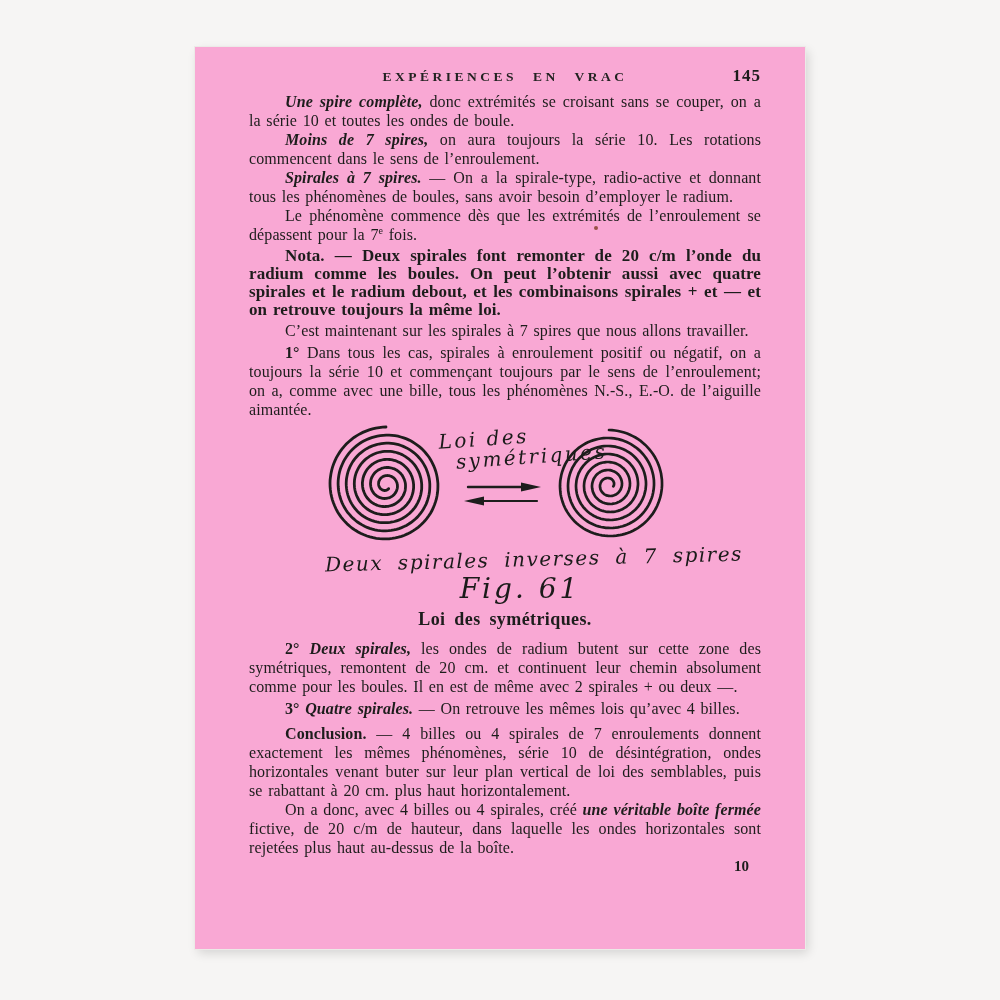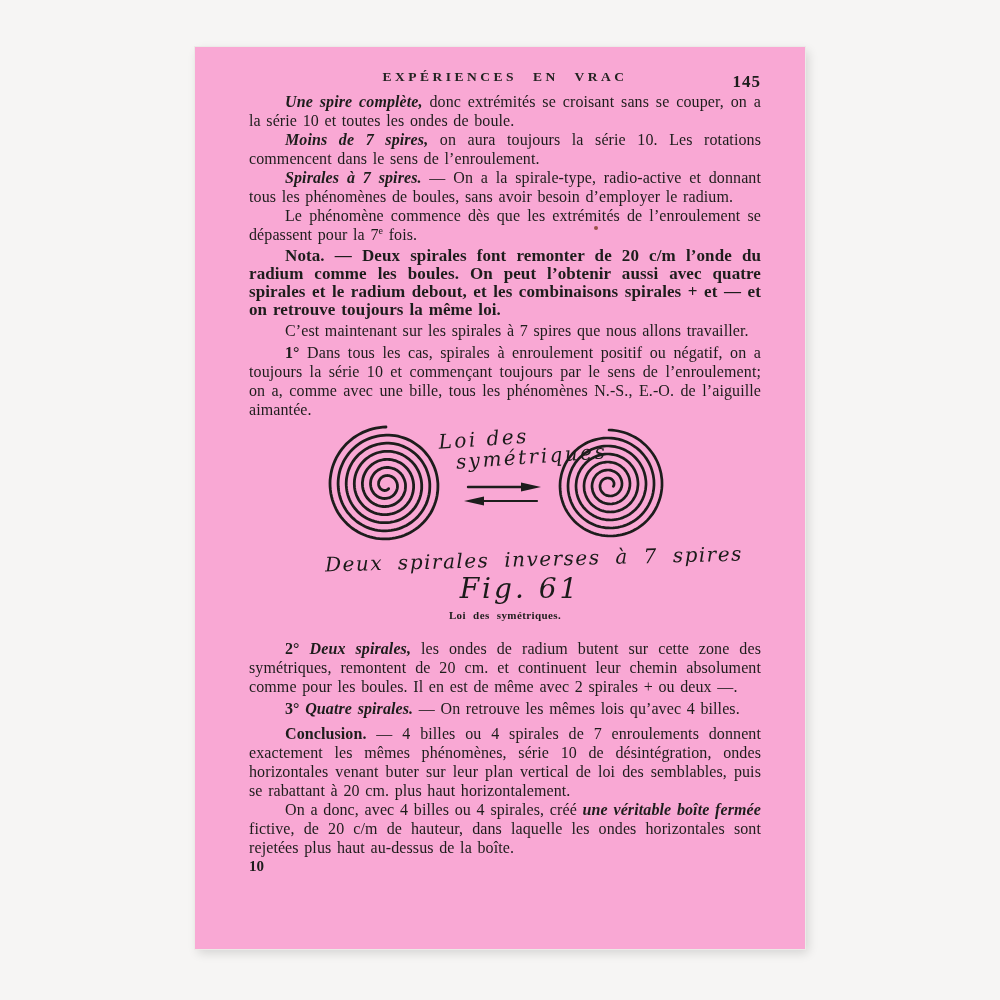--- a/index.html
+++ b/index.html
@@ -13,43 +13,43 @@
     position:absolute;left:195px;top:47px;width:610px;height:902px;
     background:#f9a8d4;
     box-shadow:0 0 0 1px #eceae7, 3px 4px 10px rgba(0,0,0,.14);
   }
   .content{position:absolute;left:54px;top:18px;width:512px;color:#1d1d1c;}
   .running-head{position:relative;height:27px;}
   .head-title{
     text-align:center;font-size:13.5px;font-weight:bold;
     letter-spacing:3.5px;word-spacing:9px;padding-top:4px;color:#232322;
   }
-  .folio{position:absolute;right:0;top:7px;font-size:17px;font-weight:bold;letter-spacing:1px;}
+  .folio{position:absolute;right:0;top:1px;font-size:17px;font-weight:bold;letter-spacing:1px;}
   .para{
     margin:0;text-indent:36px;font-size:16px;line-height:19px;
     text-align:justify;word-spacing:1.5px;letter-spacing:.1px;
   }
   .para.small{font-size:17px;line-height:18px;margin:3px 0 2px;font-weight:600;}
   .para.gap{margin-top:3px;}
   .para.gap2{margin-top:6px;}
   .st-b{font-weight:bold;}
   .st-bi{font-weight:bold;font-style:italic;}
   sup{font-size:10px;line-height:0;}
   .figure{position:relative;height:213px;margin-top:4px;}
   .figure svg{position:absolute;left:0;top:0;}
   .hw{font-family:"DejaVu Serif",serif;font-style:italic;color:#1b1b1a;white-space:nowrap;}
   .hw-top{position:absolute;left:190px;top:1px;font-size:20px;letter-spacing:2.5px;transform:rotate(-4deg);}
   .hw-top .l2{margin-left:16px;margin-top:-3px;}
   .hw-sub{position:absolute;left:76px;top:124px;font-size:20px;letter-spacing:1.5px;word-spacing:7px;transform:rotate(-1.5deg);}
   .hw-fig{position:absolute;left:15px;width:100%;top:149px;text-align:center;font-size:28px;letter-spacing:3px;}
   .fig-caption{
     position:absolute;left:0;width:100%;top:186px;text-align:center;
-    font-weight:bold;font-size:11px;letter-spacing:.4px;word-spacing:4px;
+    font-weight:bold;font-size:18px;letter-spacing:.4px;word-spacing:4px;
   }
-  .sig{font-weight:bold;font-size:15px;margin-top:1px;padding-right:12px;}
+  .sig{text-align:right;font-weight:bold;font-size:15px;margin-top:1px;padding-right:12px;}
   .dot{position:absolute;left:399px;top:179px;width:4px;height:4px;border-radius:50%;background:#7e3c22;opacity:.8;}
 </style>
 </head>
 <body>
 
 <div class="page">
   <div class="content">
 
     <div class="running-head">
       <div class="head-title">EXPÉRIENCES EN VRAC</div>

